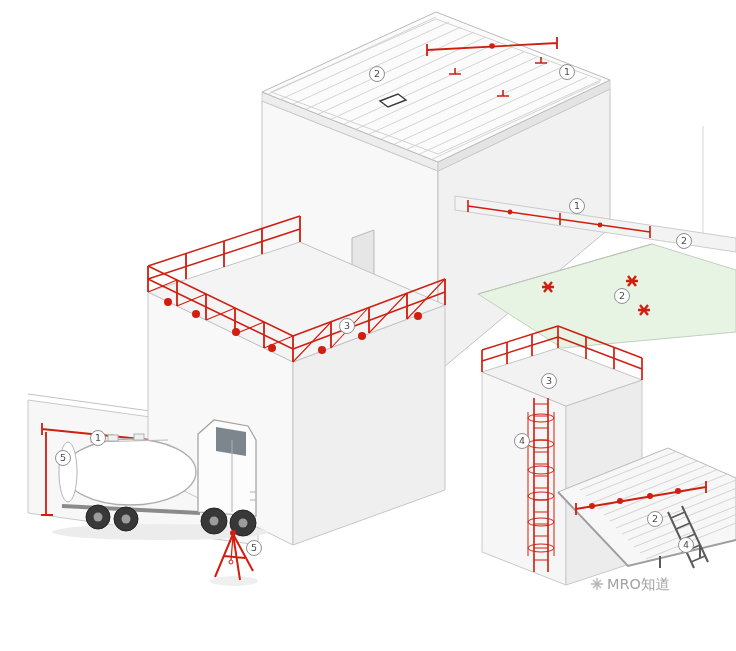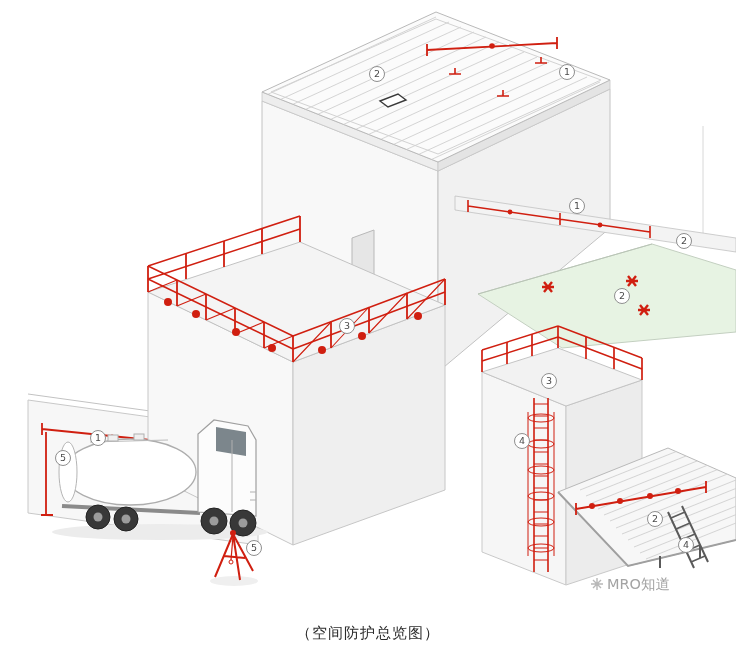--- a/index.html
+++ b/index.html
@@ -229,14 +229,13 @@
 
   <g>
     <g>
       <path d="M597 578L597 590M591 584L603 584M593 580L601 588M593 588L601 580" stroke="#b8b8b8" stroke-width="1.4" fill="none"></path>
       <circle cx="597" cy="584" r="1.8" fill="#b8b8b8"></circle>
     </g>
     <text class="wm-t" x="607" y="589">MRO知道</text>
   </g>
 </svg>
 
-<div class="caption">（空间防护总览图）</div>
 </div>
 
 </body></html>

